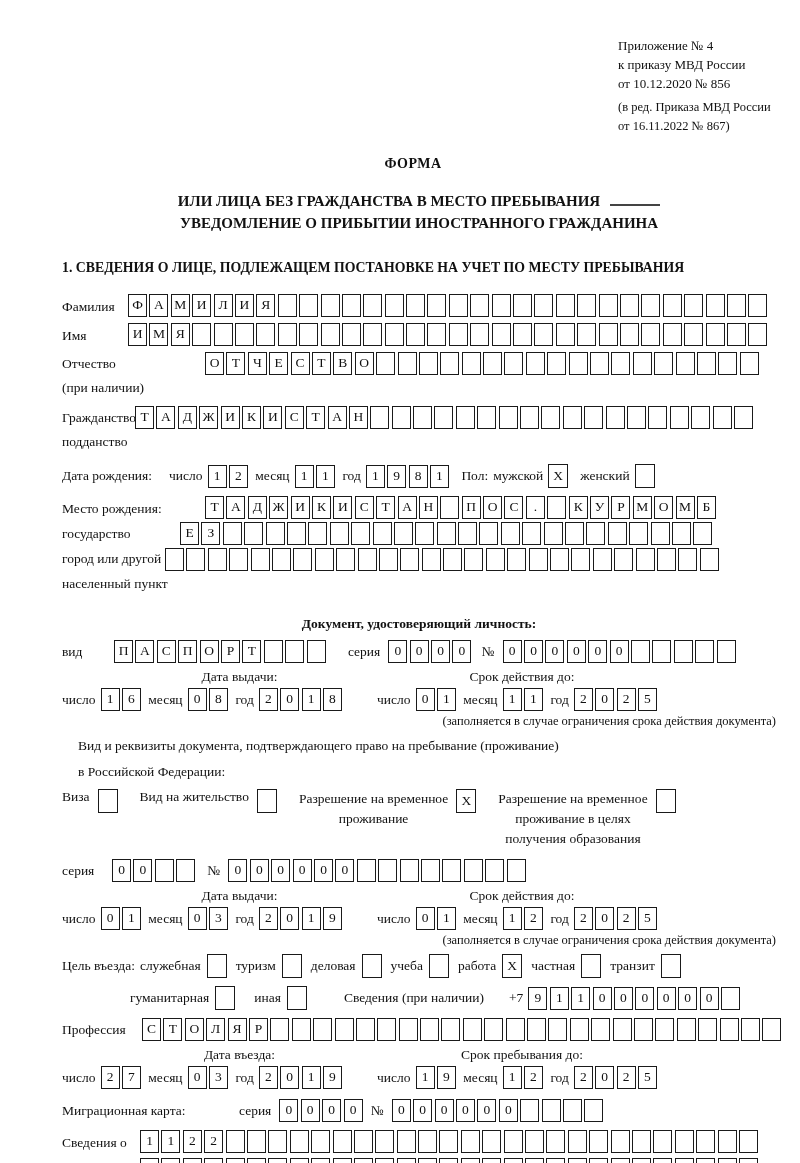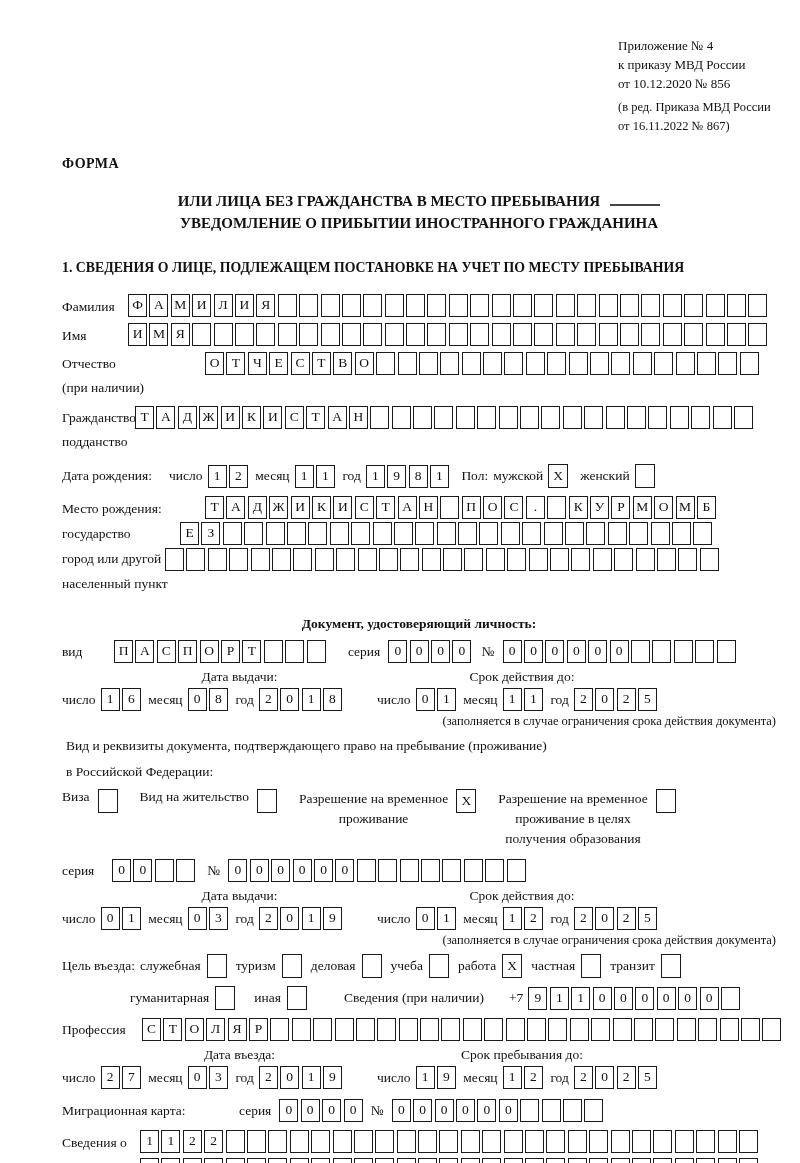--- a/index.html
+++ b/index.html
@@ -8,21 +8,21 @@
     color:#111;
     font-family:"Liberation Serif","DejaVu Serif",serif;
     font-size:13.5px;
   }
   .page { box-sizing:border-box; width:800px; height:1163px; padding:36px 24px 0 62px;border-radius:26px; }
 
   
   .appendix { margin-left:556px; width:170px; line-height:19px; font-size:13px; }
   .appendix .edit { font-size:12.5px; }
   .appendix .edit.first { margin-top:5px; }
-  .forma { text-align:left; padding-right:12px; font-weight:bold; font-size:14px; margin-top:20px; letter-spacing:0.5px; }
+  .forma { text-align:center; padding-right:12px; font-weight:bold; font-size:14px; margin-top:20px; letter-spacing:0.5px; }
 
   .title { text-align:center; font-weight:bold; font-size:15px; line-height:22px; margin-top:18px; }
   .title-underline { display:inline-block; width:50px; border-bottom:2px solid #444; margin-left:10px; }
 
   .section-heading { font-weight:bold; font-size:13.8px; margin-top:26px; margin-bottom:18px; }
 
   .row { display:flex; align-items:flex-start; margin-bottom:6px; }
   .row.center { align-items:center; }
   .lbl { flex:none; padding-top:3px; }
   .lbl2 { flex:none; line-height:24px; }
@@ -47,21 +47,21 @@
   .dates-headings { display:flex; margin-top:6px; }
   .dh { text-align:center; box-sizing:border-box; }
   .dh.c1 { width:315px; padding-left:40px; }
   .dh.c2 { width:345px; padding-right:55px; }
   .dates-line { display:flex; align-items:center; margin-top:3px; }
   .dg { display:flex; align-items:center; box-sizing:border-box; }
   .dg.c1 { width:315px; }
   .dg .dlbl:first-child { margin-left:0; }
   .date-note { text-align:right; font-size:12.5px; margin-top:3px; margin-bottom:6px; }
 
-  .plain-line { margin:4px 4px; line-height:22px; }
+  .plain-line { margin:4px 16px; line-height:22px; }
 
   .stay-row { display:flex; align-items:flex-start; margin-top:6px; margin-bottom:10px; }
   .stay-item { display:flex; align-items:flex-start; margin-right:22px; }
   .stay-item .txt { margin-right:8px; }
   .stay-item .txt.centered { text-align:center; line-height:20px; }
   .stay-item .cb-top { margin-top:0; }
 
   .p-item { display:flex; align-items:center; margin-right:9px; white-space:nowrap; }
   .p-item .p-lbl { margin-right:6px; }
 

